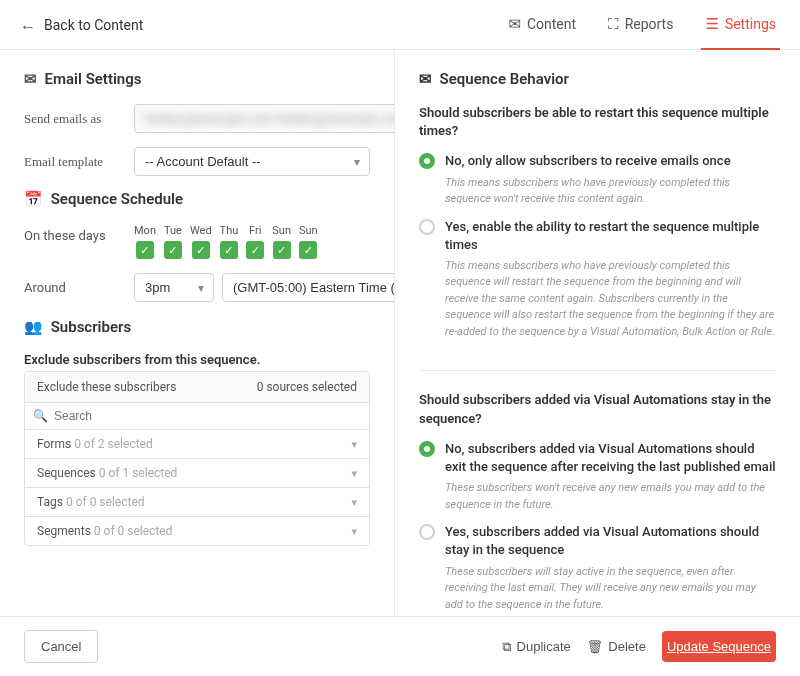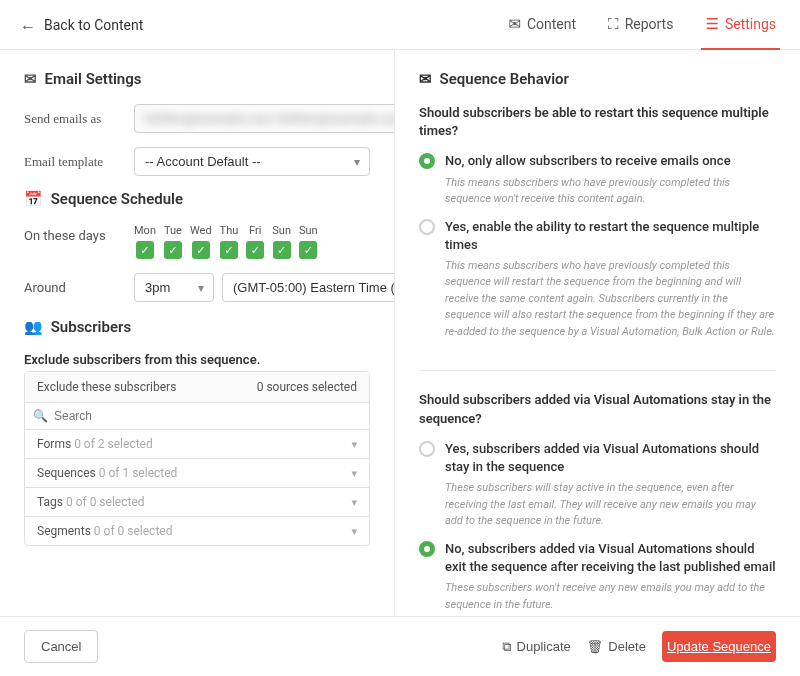--- a/index.html
+++ b/index.html
@@ -265,31 +265,31 @@
         <div class="radio-desc">This means subscribers who have previously completed this sequence will restart the sequence from the beginning and will receive the same content again. Subscribers currently in the sequence will also restart the sequence from the beginning if they are re-added to the sequence by a Visual Automation, Bulk Action or Rule.</div>
       </div>
     </div>
         </div>
     </div>
 
     <div class="question-block" style="border-bottom:none;">
       <div class="question-text">Should subscribers added via Visual Automations stay in the sequence?</div>
       <div id="question2-options">
           <div class="radio-option">
+      <div class="radio-circle selected"></div>
+      <div class="radio-content">
+        <div class="radio-label">No, subscribers added via Visual Automations should exit the sequence after receiving the last published email</div>
+        <div class="radio-desc">These subscribers won't receive any new emails you may add to the sequence in the future.</div>
+      </div>
+    </div>
+          <div class="radio-option">
       <div class="radio-circle "></div>
       <div class="radio-content">
         <div class="radio-label">Yes, subscribers added via Visual Automations should stay in the sequence</div>
         <div class="radio-desc">These subscribers will stay active in the sequence, even after receiving the last email. They will receive any new emails you may add to the sequence in the future.</div>
-      </div>
-    </div>
-          <div class="radio-option">
-      <div class="radio-circle selected"></div>
-      <div class="radio-content">
-        <div class="radio-label">No, subscribers added via Visual Automations should exit the sequence after receiving the last published email</div>
-        <div class="radio-desc">These subscribers won't receive any new emails you may add to the sequence in the future.</div>
       </div>
     </div>
         </div>
     </div>
 
   </div>
 </div>
 
 <div class="footer">
   <div class="footer-left">

